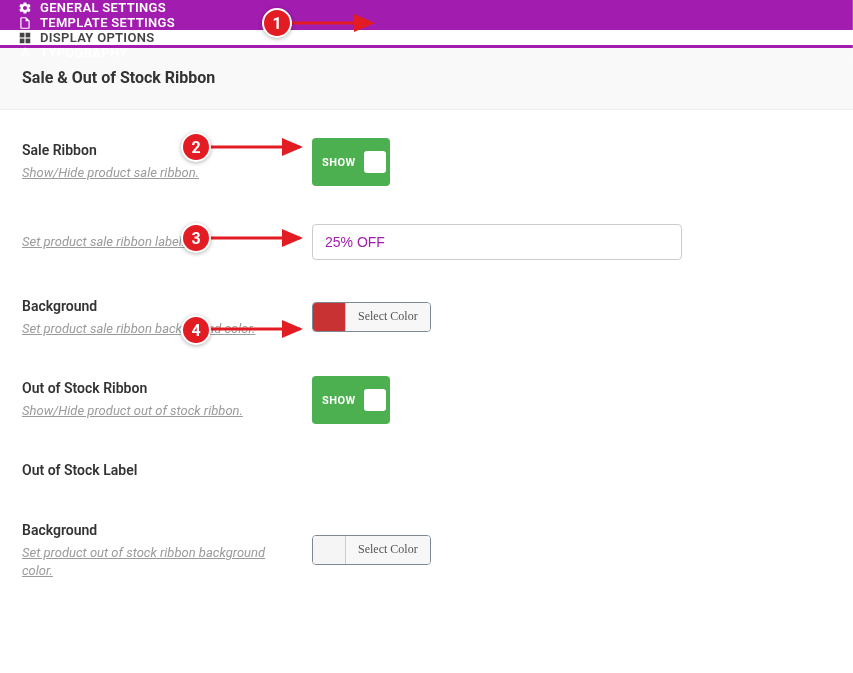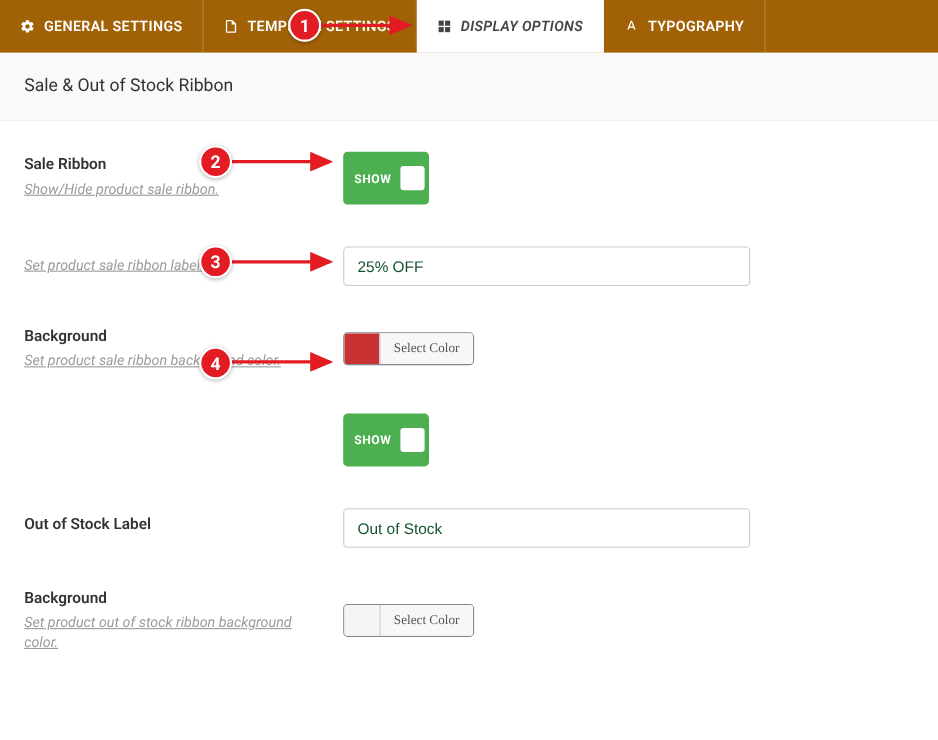--- a/index.html
+++ b/index.html
@@ -9,56 +9,56 @@
     }
     body {
       font-family: -apple-system, BlinkMacSystemFont, "Segoe UI", Roboto, Arial, sans-serif;
       background: #fff;
       width: 853px;
       height: 673px;
       position: relative;
     }
     .tabs {
       display: flex;
-      background: #a16207;
+      background: #a21caf;
       height: 48px;
+      flex-direction: column;
     }
     .tab {
       display: flex;
       align-items: center;
       padding: 0 18px;
       color: #fff;
       font-size: 13px;
       font-weight: 600;
       letter-spacing: 0.3px;
       border-right: 1px solid rgba(255,255,255,0.2);
       cursor: pointer;
       gap: 8px;
       white-space: nowrap;
     }
     .tab.active {
       background: #fff;
       color: #444;
-      font-style: italic;
     }
     .tab .icon {
       width: 14px;
       height: 14px;
       display: inline-flex;
       align-items: center;
       justify-content: center;
     }
     .section-header {
       background: #f9f9f9;
       padding: 20px 22px 22px;
       border-bottom: 1px solid #eee;
     }
     .section-header h2 {
       font-size: 16px;
-      font-weight: 400;
+      font-weight: 700;
       color: #333;
     }
     .content {
       padding: 0 22px;
     }
     .field-row {
       display: flex;
       padding: 28px 0 10px 0;
       align-items: center;
     }
@@ -104,21 +104,21 @@
       background: #fff;
       border-radius: 3px;
     }
     .text-input {
       width: 370px;
       height: 36px;
       border: 1px solid #ccc;
       border-radius: 4px;
       padding: 0 12px;
       font-size: 14px;
-      color: #14532d;
+      color: #a21caf;
     }
     .color-picker {
       display: inline-flex;
       border: 1px solid #7e8993;
       border-radius: 4px;
       overflow: hidden;
       height: 30px;
       cursor: pointer;
       font-family: Liberation Serif, serif;
     }
@@ -238,35 +238,34 @@
     <div class="field-control-col">
       <div class="color-picker">
         <div class="color-swatch"></div>
         <div class="color-btn">Select Color</div>
       </div>
     </div>
   </div>
 
   <div class="field-row">
     <div class="field-label-col">
+      <div class="field-label">Out of Stock Ribbon</div>
+      <div class="field-help">Show/Hide product out of stock ribbon.</div>
     </div>
     <div class="field-control-col">
       <div class="toggle">
         <span class="toggle-label">SHOW</span>
         <span class="toggle-knob"></span>
       </div>
     </div>
   </div>
 
   <div class="field-row">
     <div class="field-label-col">
       <div class="field-label">Out of Stock Label</div>
-    </div>
-    <div class="field-control-col">
-      <input type="text" class="text-input" value="Out of Stock" style="">
     </div>
   </div>
 
   <div class="field-row">
     <div class="field-label-col">
       <div class="field-label">Background</div>
       <div class="field-help">Set product out of stock ribbon background color.</div>
     </div>
     <div class="field-control-col">
       <div class="color-picker">

